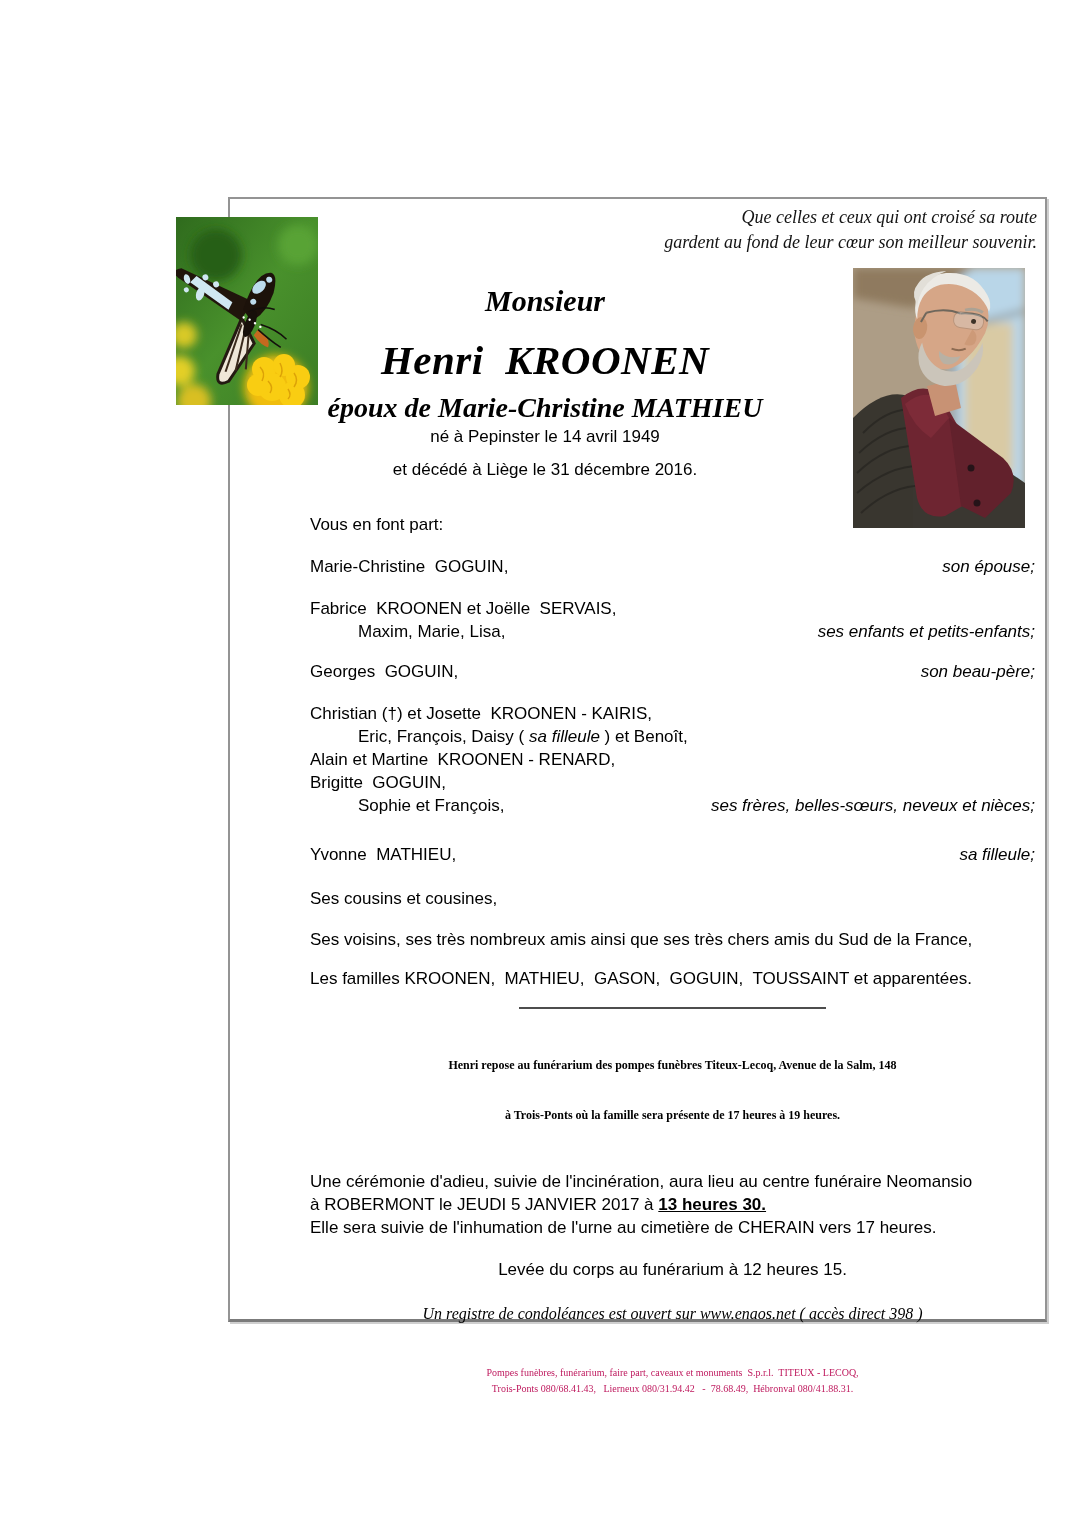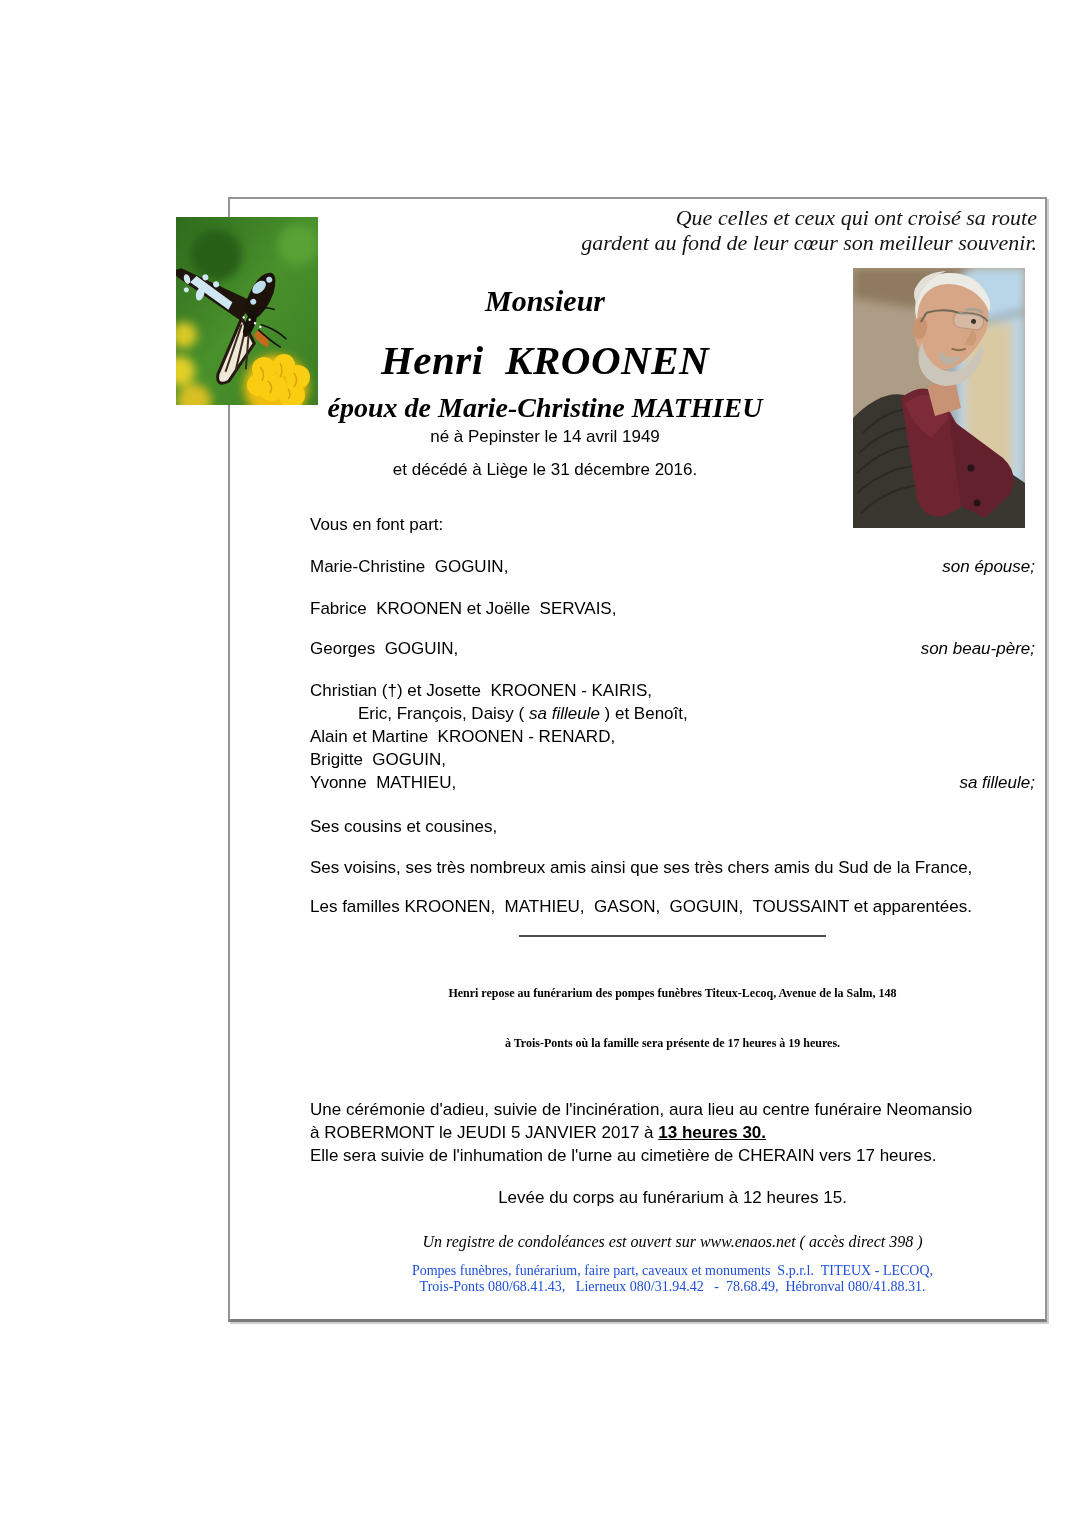--- a/index.html
+++ b/index.html
@@ -6,46 +6,46 @@
   .page{position:relative;width:1075px;height:1520px;background:#fff;overflow:hidden;
         font-family:"Liberation Sans",sans-serif;color:#000;}
   .frame{position:absolute;left:228px;top:197px;width:815px;height:1120px;
          border:2px solid #949494;border-bottom:3px solid #7b7b7b;
          box-shadow:2px 2px 0 #cfcfcf;}
   .photo{position:absolute;overflow:hidden;}
   .photo svg{display:block;width:100%;height:100%;}
   .butterfly{left:176px;top:217px;width:142px;height:188px;}
   .portrait{left:853px;top:268px;width:172px;height:260px;}
   .quote{position:absolute;top:205px;right:38px;text-align:right;
-         font-family:"Liberation Serif",serif;font-style:italic;font-size:22px;
+         font-family:"Liberation Serif",serif;font-style:italic;font-size:18px;
          line-height:25px;color:#141414;}
   .hline{position:absolute;left:238px;width:614px;text-align:center;white-space:pre;}
   .h-title{top:284px;font:italic 700 30px "Liberation Serif",serif;}
   .h-name{top:336px;font:italic 700 41px "Liberation Serif",serif;letter-spacing:.5px;}
   .h-spouse{top:392px;font:italic 700 28px "Liberation Serif",serif;}
   .h-birth{top:427px;font:17px "Liberation Sans",sans-serif;}
   .h-death{top:460px;font:17px "Liberation Sans",sans-serif;}
   .content{position:absolute;left:310px;top:513px;width:725px;font-size:17px;}
   .row{position:relative;height:23px;line-height:23px;}
   .row .t{white-space:pre;}
   .row.indent{padding-left:48px;}
   .role{position:absolute;right:0;top:0;font-style:italic;white-space:pre;}
-  .gap19{margin-top:19px;}.gap17{margin-top:17px;}.gap26{}
+  .gap19{margin-top:19px;}.gap17{margin-top:17px;}.gap26{margin-top:26px;}
   .gap21{margin-top:21px;}.gap18{margin-top:18px;}.gap16{margin-top:16px;}
   .separator{margin:17px auto 0;width:307px;height:0;border-top:2px solid #4d4d4d;}
   .repose{margin-top:19px;text-align:center;font-family:"Liberation Serif",serif;
           font-weight:700;font-size:12px;line-height:25px;white-space:pre-line;}
   .ceremony{margin-top:17px;line-height:23px;}
   .ceremony .ln{white-space:pre;}
   .time{font-weight:700;text-decoration:underline;white-space:pre;}
   .levee{margin-top:19px;text-align:center;line-height:23px;white-space:pre;}
   .register{margin-top:21px;text-align:center;font-family:"Liberation Serif",serif;
             font-style:italic;font-size:16px;line-height:23px;white-space:pre;}
-  .foot{margin-top:10px;text-align:center;font-family:"Liberation Serif",serif;
-        font-size:14px;line-height:15.5px;color:#1d4ed8;}
+  .foot{margin-top:40px;text-align:center;font-family:"Liberation Serif",serif;
+        font-size:10px;line-height:15.5px;color:#be185d;}
   .foot div{white-space:pre;}
 </style>
 </head>
 <body>
 
 <div class="page">
 
   <div class="frame"></div>
 
   <figure class="photo butterfly" style="margin:0">
@@ -196,37 +196,45 @@
     </div>
 
     <div class="row gap19">
       <span class="t">Marie-Christine  GOGUIN,</span>
       <span class="role">son épouse;</span>
     </div>
 
     <div class="row gap19">
       <span class="t">Fabrice  KROONEN et Joëlle  SERVAIS,</span>
     </div>
+    <div class="row indent">
+      <span class="t">Maxim, Marie, Lisa,</span>
+      <span class="role">ses enfants et petits-enfants;</span>
+    </div>
 
     <div class="row gap17">
       <span class="t">Georges  GOGUIN,</span>
       <span class="role">son beau-père;</span>
     </div>
 
     <div class="row gap19">
       <span class="t">Christian (†) et Josette  KROONEN - KAIRIS,</span>
     </div>
     <div class="row indent">
       <span class="t"><span>Eric, François, Daisy ( </span><i>sa filleule</i><span> ) et Benoît,</span></span>
     </div>
     <div class="row">
       <span class="t">Alain et Martine  KROONEN - RENARD,</span>
     </div>
     <div class="row">
       <span class="t">Brigitte  GOGUIN,</span>
+    </div>
+    <div class="row indent">
+      <span class="t">Sophie et François,</span>
+      <span class="role">ses frères, belles-sœurs, neveux et nièces;</span>
     </div>
 
     <div class="row gap26">
       <span class="t">Yvonne  MATHIEU,</span>
       <span class="role">sa filleule;</span>
     </div>
 
     <div class="row gap21">
       <span class="t">Ses cousins et cousines,</span>
     </div>

